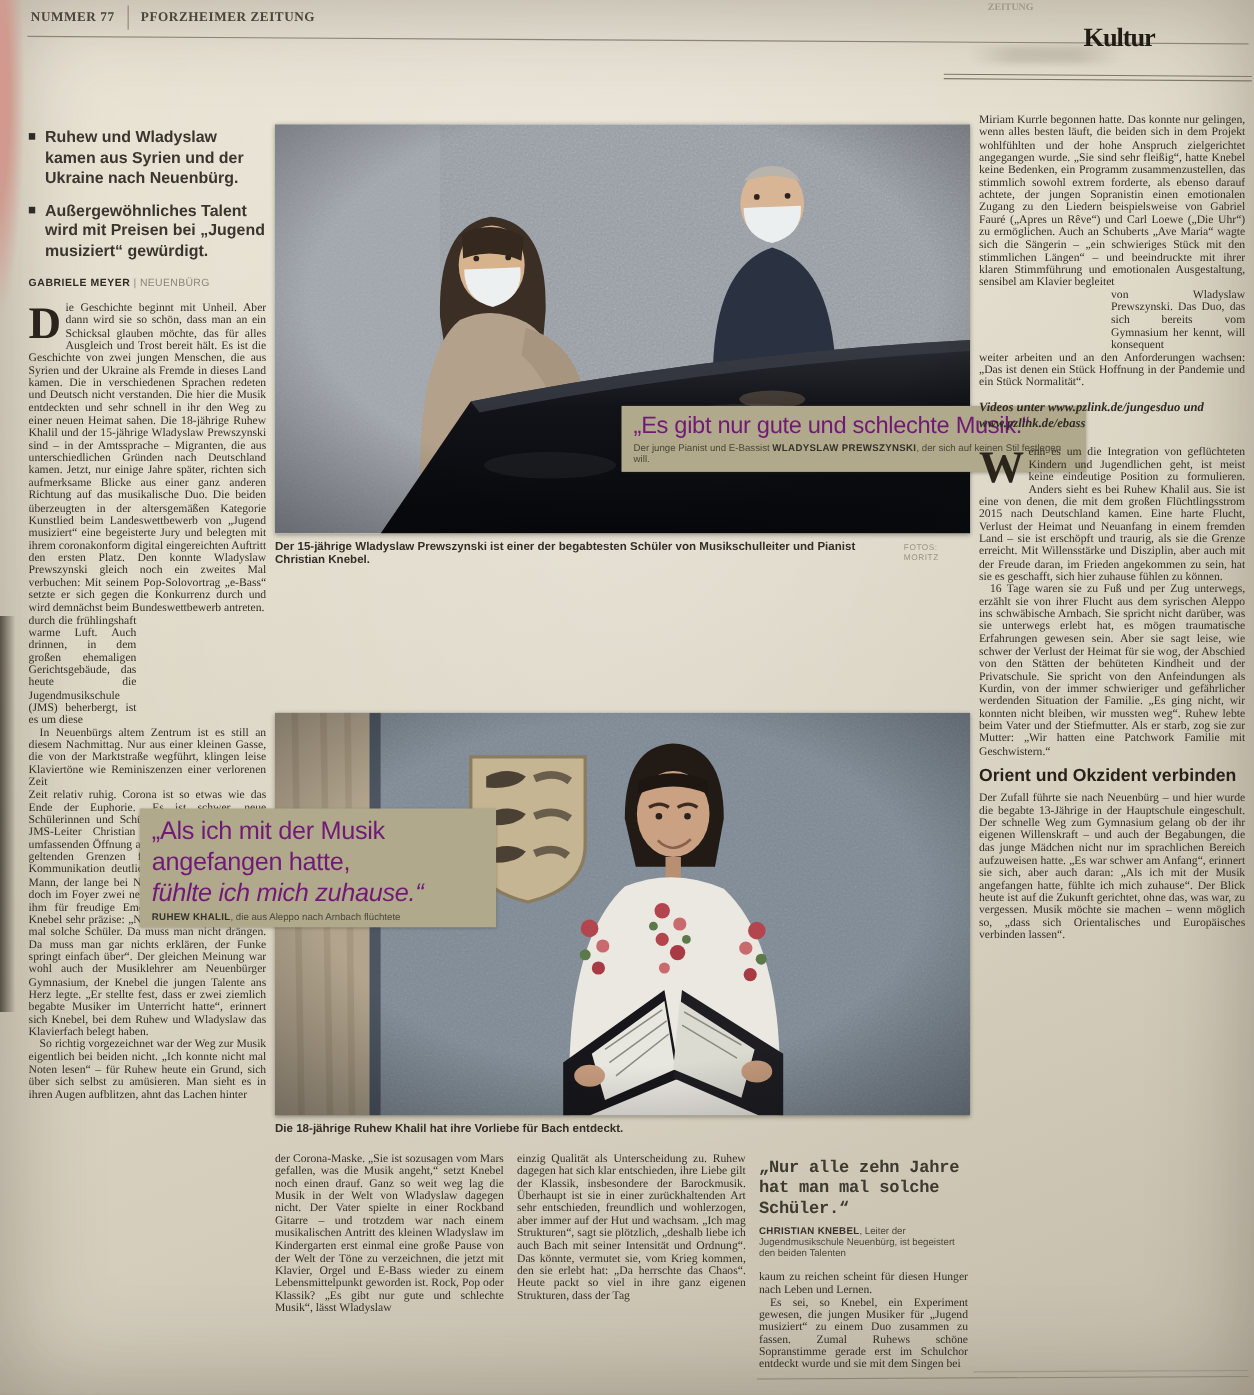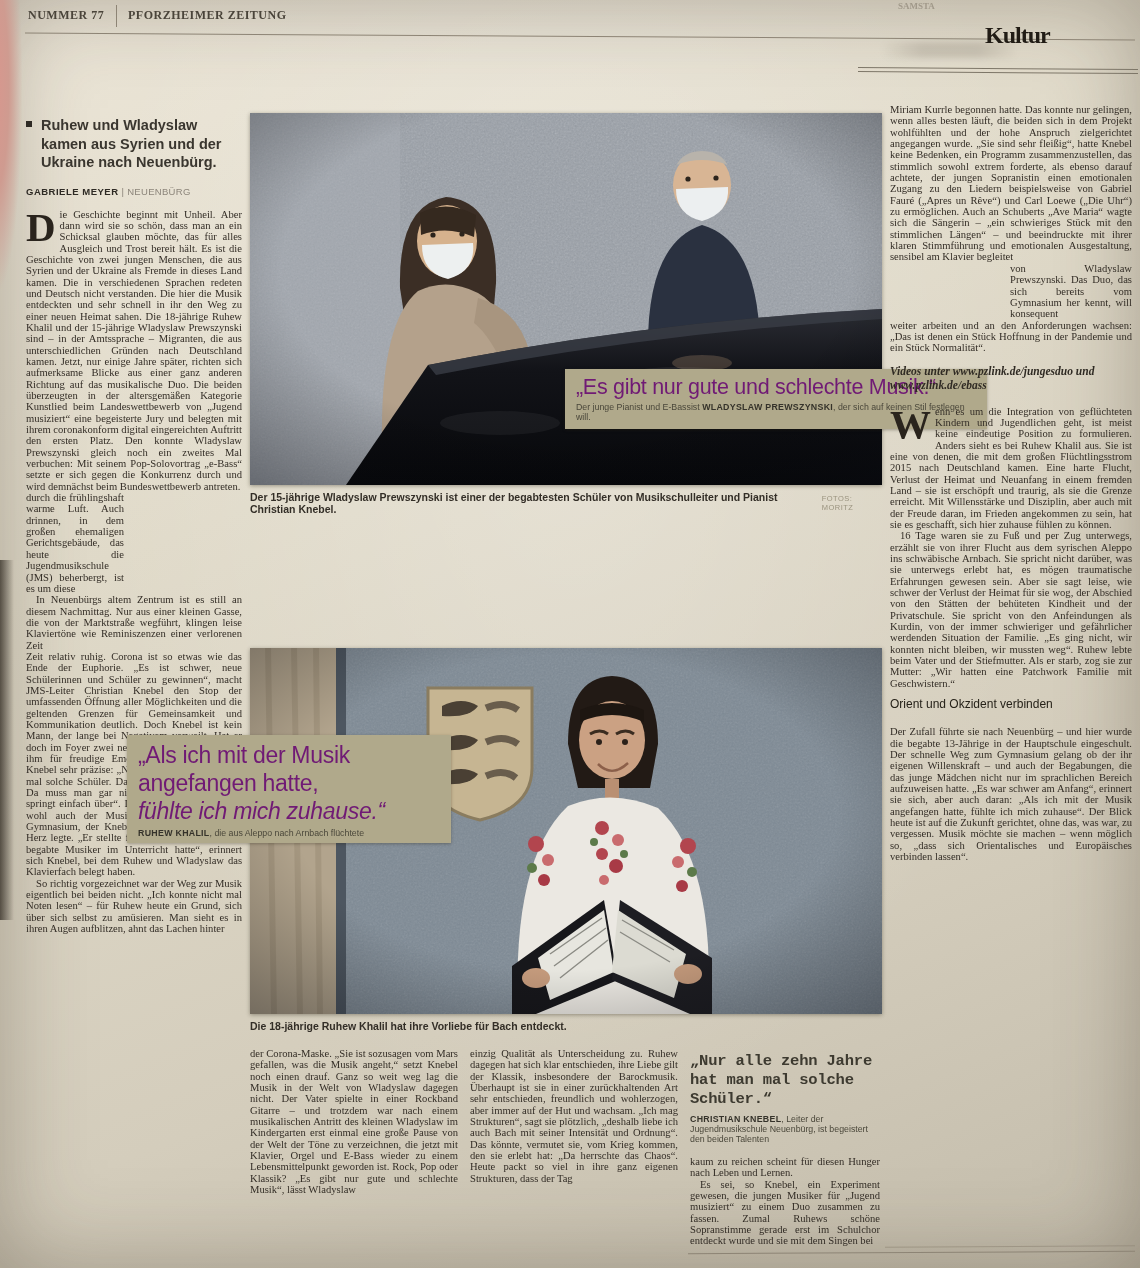--- a/index.html
+++ b/index.html
@@ -23,21 +23,21 @@
   .sq{position:absolute;left:0;top:5px;width:6px;height:6px;background:#2e2a24;}
   .byline{font-family:"Liberation Sans",sans-serif;font-size:9.5px;color:#8c857a;margin-top:14px;letter-spacing:.3px;}
   .byline b{color:#2e2a24;letter-spacing:.5px;}
   
   .bt{font-family:"Liberation Serif",serif;font-size:10.6px;line-height:11.35px;color:#332d26;text-align:justify;}
   .ind{text-indent:10px;}
   .dropcap{float:left;font-weight:bold;font-size:41px;line-height:33px;padding:2px 4px 0 0;color:#2a241d;}
   .narrow-l{margin-right:118px;}
   .narrow-r{margin-left:120px;}
   .links{font-family:"Liberation Serif",serif;font-style:italic;font-weight:bold;font-size:11.5px;line-height:14px;color:#2f2a23;margin:10px 0 14px 0;}
-  .subhead{font-family:"Liberation Sans",sans-serif;font-weight:normal;font-size:12px;color:#262219;margin:8px 0 15px 0;}
+  .subhead{font-family:"Liberation Sans",sans-serif;font-weight:bold;font-size:16px;color:#262219;margin:8px 0 5px 0;}
   
   .headline{font-family:"Liberation Serif",serif;font-weight:bold;font-size:45px;line-height:51px;
     letter-spacing:-1.5px;color:#241e16;white-space:pre-line;}
   
   .cap{font-family:"Liberation Sans",sans-serif;font-weight:bold;font-size:10.5px;color:#332e27;}
   .credit{font-family:"Liberation Sans",sans-serif;font-size:7.5px;color:#9a937f;letter-spacing:.5px;}
   
   .qbox{background:#b0a98b;box-shadow:0 1px 3px rgba(40,35,20,.35);padding:6px 11px 5px 11px;}
   .qtext{font-family:"Liberation Sans",sans-serif;color:#701a75;white-space:pre-line;letter-spacing:-.3px;}
   .qattr{font-family:"Liberation Sans",sans-serif;font-size:8.8px;color:#4a473a;margin-top:3px;}
@@ -53,29 +53,33 @@
 
 <div class="paper">
 
   <div class="abs finger" style="left:-4px;top:0;width:26px;height:290px;"></div>
   <div class="abs edge-dark" style="left:0;top:560px;width:14px;height:360px;opacity:.8;"></div>
   <div class="abs ghost" style="left:880px;top:42px;width:140px;"></div>
 
   <div class="abs mast" style="left:28px;top:8px;">NUMMER 77</div>
   <div class="abs vrule" style="left:116px;top:5px;height:22px;"></div>
   <div class="abs mast" style="left:128px;top:8px;">PFORZHEIMER ZEITUNG</div>
-  <div class="abs dateline" style="left:898px;top:1px;">SAMSTA</div>
+  <div class="abs dateline" style="left:898px;top:1px;">ZEITUNG</div>
   <div class="abs mast-rule" style="left:25px;top:36px;width:1110px;transform:rotate(.35deg);"></div>
   <div class="abs section-title" style="left:985px;top:22px;">Kultur</div>
   <div class="abs rule2" style="left:858px;top:68px;width:280px;transform:rotate(.4deg);"></div>
 
   <div class="abs" style="left:26px;top:116px;width:216px;height:1150px;overflow:hidden;">
     <div class="lede-item">
       <span class="sq"></span>
       <span>Ruhew und Wladyslaw kamen aus Syrien und der Ukraine nach Neuenbürg.</span>
+    </div>
+    <div class="lede-item">
+      <span class="sq"></span>
+      <span>Außergewöhnliches Talent wird mit Preisen bei „Jugend musiziert“ gewürdigt.</span>
     </div>
     <div class="byline">
       <b>GABRIELE MEYER</b>
       <span>| </span><span>NEUENBÜRG</span>
     </div>
     <div class="bt" style="margin-top:12px;">
       <span class="dropcap">D</span><span>ie Geschichte beginnt mit Unheil. Aber dann wird sie so schön, dass man an ein Schicksal glauben möchte, das für alles Ausgleich und Trost bereit hält. Es ist die Geschichte von zwei jungen Menschen, die aus Syrien und der Ukraine als Fremde in dieses Land kamen. Die in verschiedenen Sprachen redeten und Deutsch nicht verstanden. Die hier die Musik entdeckten und sehr schnell in ihr den Weg zu einer neuen Heimat sahen. Die 18-jährige Ruhew Khalil und der 15-jährige Wladyslaw Prewszynski sind – in der Amtssprache – Migranten, die aus unterschiedlichen Gründen nach Deutschland kamen. Jetzt, nur einige Jahre später, richten sich aufmerksame Blicke aus einer ganz anderen Richtung auf das musikalische Duo. Die beiden überzeugten in der altersgemäßen Kategorie Kunstlied beim Landeswettbewerb von „Jugend musiziert“ eine begeisterte Jury und belegten mit ihrem coronakonform digital eingereichten Auftritt den ersten Platz. Den konnte Wladyslaw Prewszynski gleich noch ein zweites Mal verbuchen: Mit seinem Pop-Solovortrag „e-Bass“ setzte er sich gegen die Konkurrenz durch und wird demnächst beim Bundeswettbewerb antreten.</span>
     </div>
     <div class="bt narrow-l">durch die frühlingshaft warme Luft. Auch drinnen, in dem großen ehemaligen Gerichtsgebäude, das heute die Jugendmusikschule (JMS) beherbergt, ist es um diese</div>
     <div class="bt ind">In Neuenbürgs altem Zentrum ist es still an diesem Nachmittag. Nur aus einer kleinen Gasse, die von der Marktstraße wegführt, klingen leise Klaviertöne wie Reminiszenzen einer verlorenen Zeit</div>

